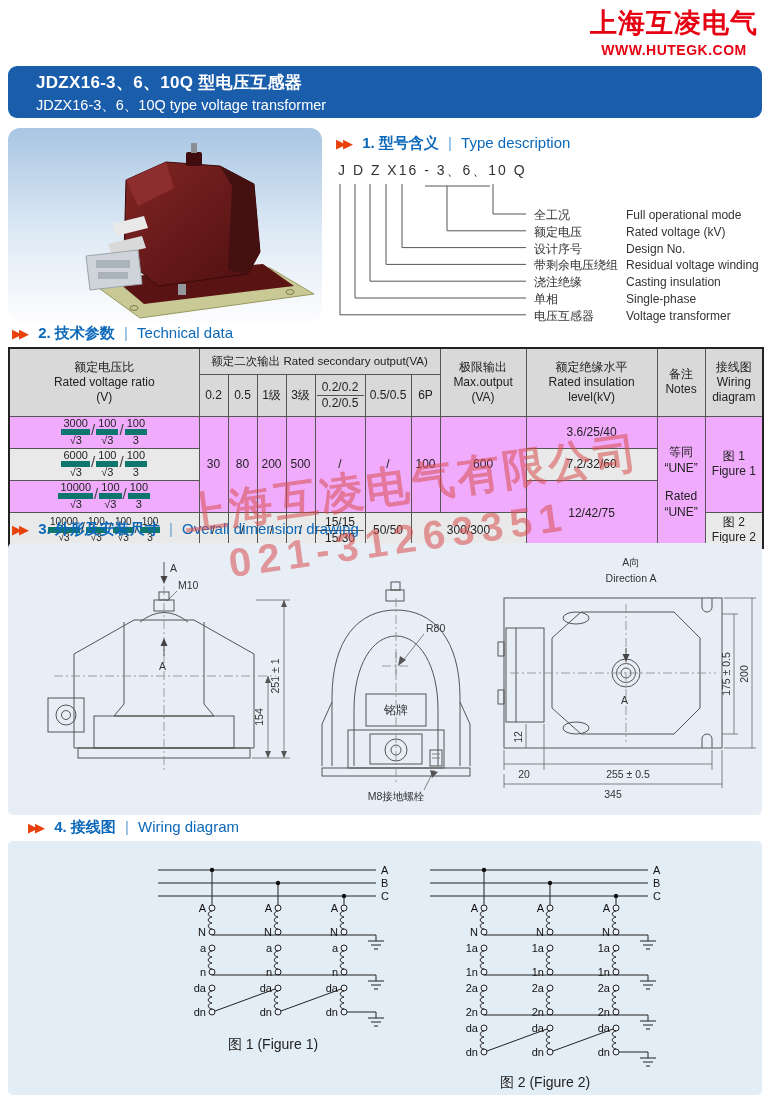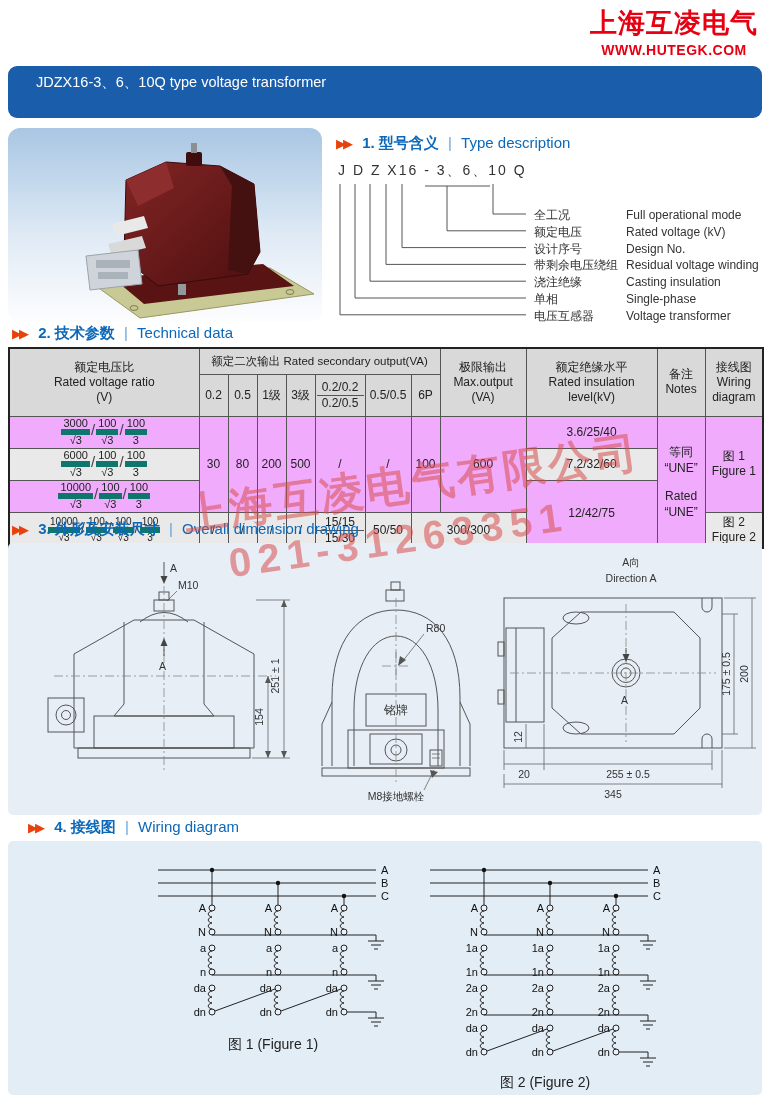--- a/index.html
+++ b/index.html
@@ -84,20 +84,21 @@
 <body>
 
 <div class="page">
 
   <div class="logo-block">
     <div class="logo-text">上海互凌电气</div>
     <div class="logo-url">WWW.HUTEGK.COM</div>
   </div>
 
   <div class="title-bar">
+    <div class="l1">JDZX16-3、6、10Q 型电压互感器</div>
     <div class="l2">JDZX16-3、6、10Q type voltage transformer</div>
   </div>
 
   <div class="photo">
     <svg width="314" height="194" viewBox="0 0 314 194">
       <defs>
         <linearGradient id="bodyG" x1="0" y1="0" x2="1" y2="1">
           <stop offset="0" stop-color="#822525"></stop>
             <stop offset="1" stop-color="#4e0f0f"></stop>
         </linearGradient>

